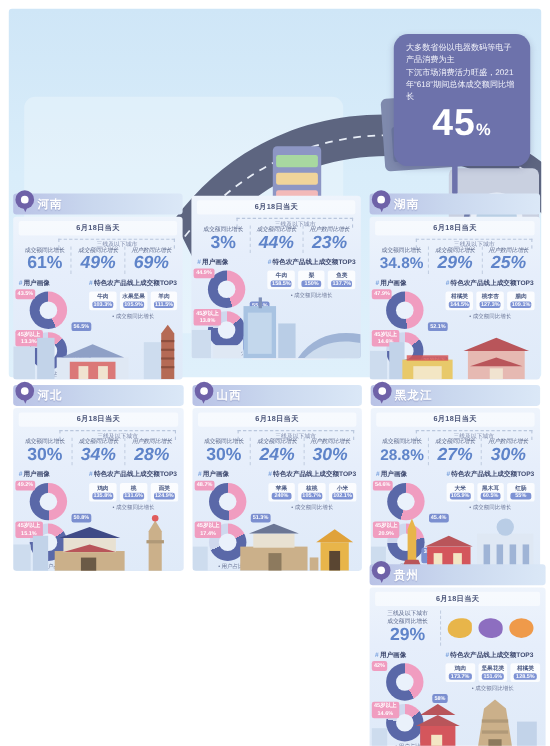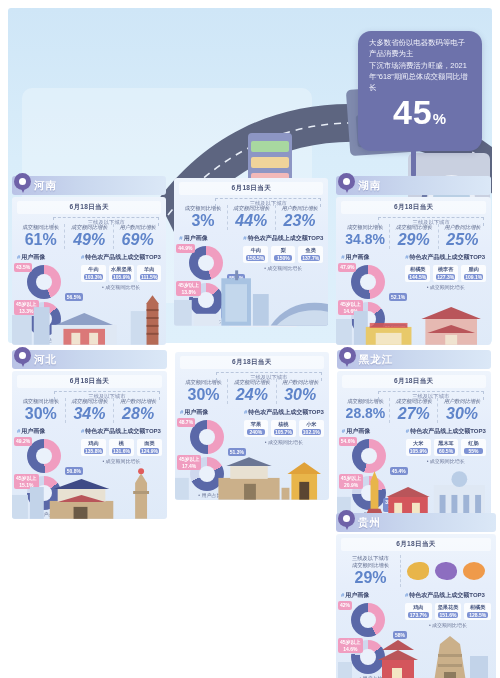--- a/index.html
+++ b/index.html
@@ -575,20 +575,28 @@
             <path d="M124,56 L124,20 L130,10 L136,20 L136,56 Z" fill="#cbb08a"></path>
             <circle cx="130" cy="8" r="3" fill="#e05c5c"></circle>
             <rect x="122" y="28" width="16" height="3" fill="#b09978"></rect>
           </svg>
         </div>
       </div>
         </div>
 
       <div class="card c2">
           <div class="card-inner">
+        <div class="card-head">
+          <div class="pin">
+                <div class="pin-body">
+                  <div class="pin-dot"></div>
+                </div>
+              </div>
+          <span class="prov-name">山西</span>
+        </div>
         <div class="card-body">
           <div class="date-bar">6月18日当天</div>
           <div class="stats">
             <div class="tier-label">三线及以下城市</div>
             <div class="stat">
                   <div class="lbl">成交额同比增长</div>
                   <div class="val">30%</div>
                 </div>
             <div class="stat">
                   <div class="lbl">成交额同比增长</div>

